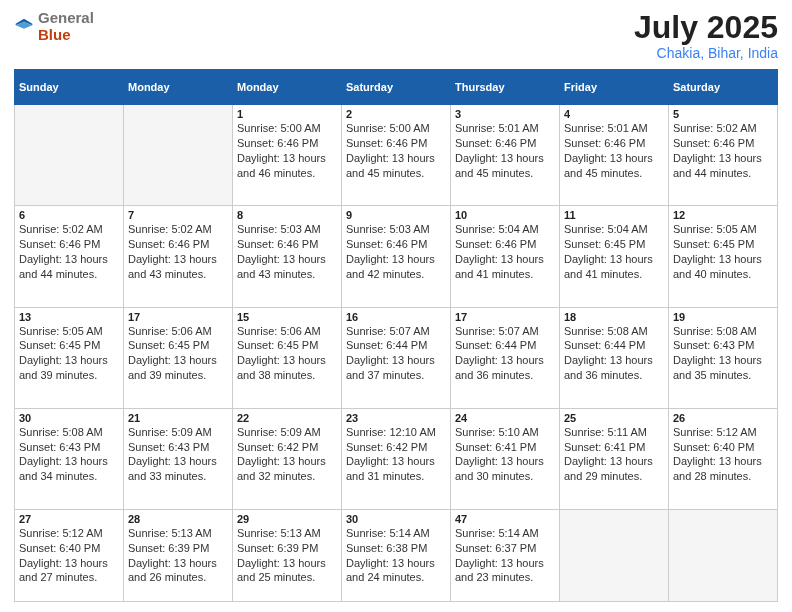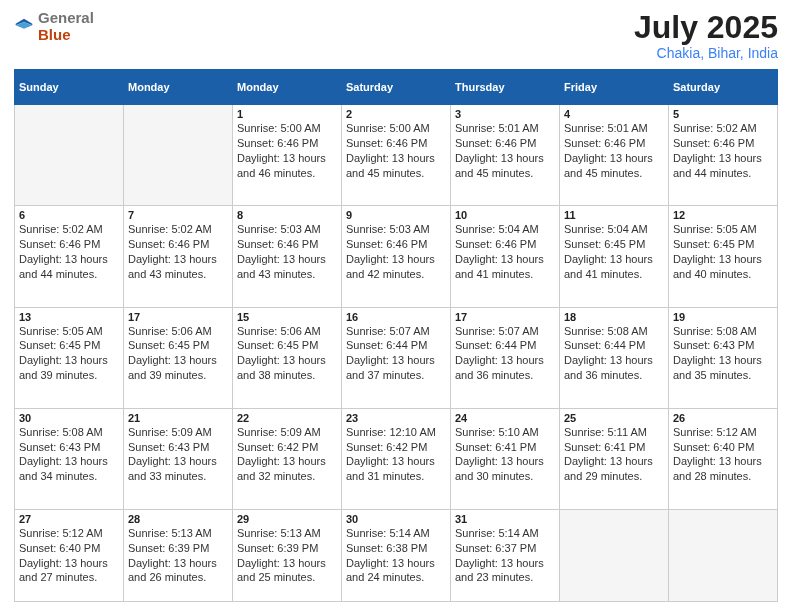--- a/index.html
+++ b/index.html
@@ -314,21 +314,21 @@
 Sunset: 6:39 PM
 Daylight: 13 hours and 25 minutes.</div>
           </td>
           <td>
             <div class="day-number">30</div>
             <div class="day-info">Sunrise: 5:14 AM
 Sunset: 6:38 PM
 Daylight: 13 hours and 24 minutes.</div>
           </td>
           <td>
-            <div class="day-number">31</div>
+            <div class="day-number">47</div>
             <div class="day-info">Sunrise: 5:14 AM
 Sunset: 6:37 PM
 Daylight: 13 hours and 23 minutes.</div>
           </td>
           <td class="empty"></td>
           <td class="empty"></td>
         </tr>
       </tbody>
   </table>
 </div>

